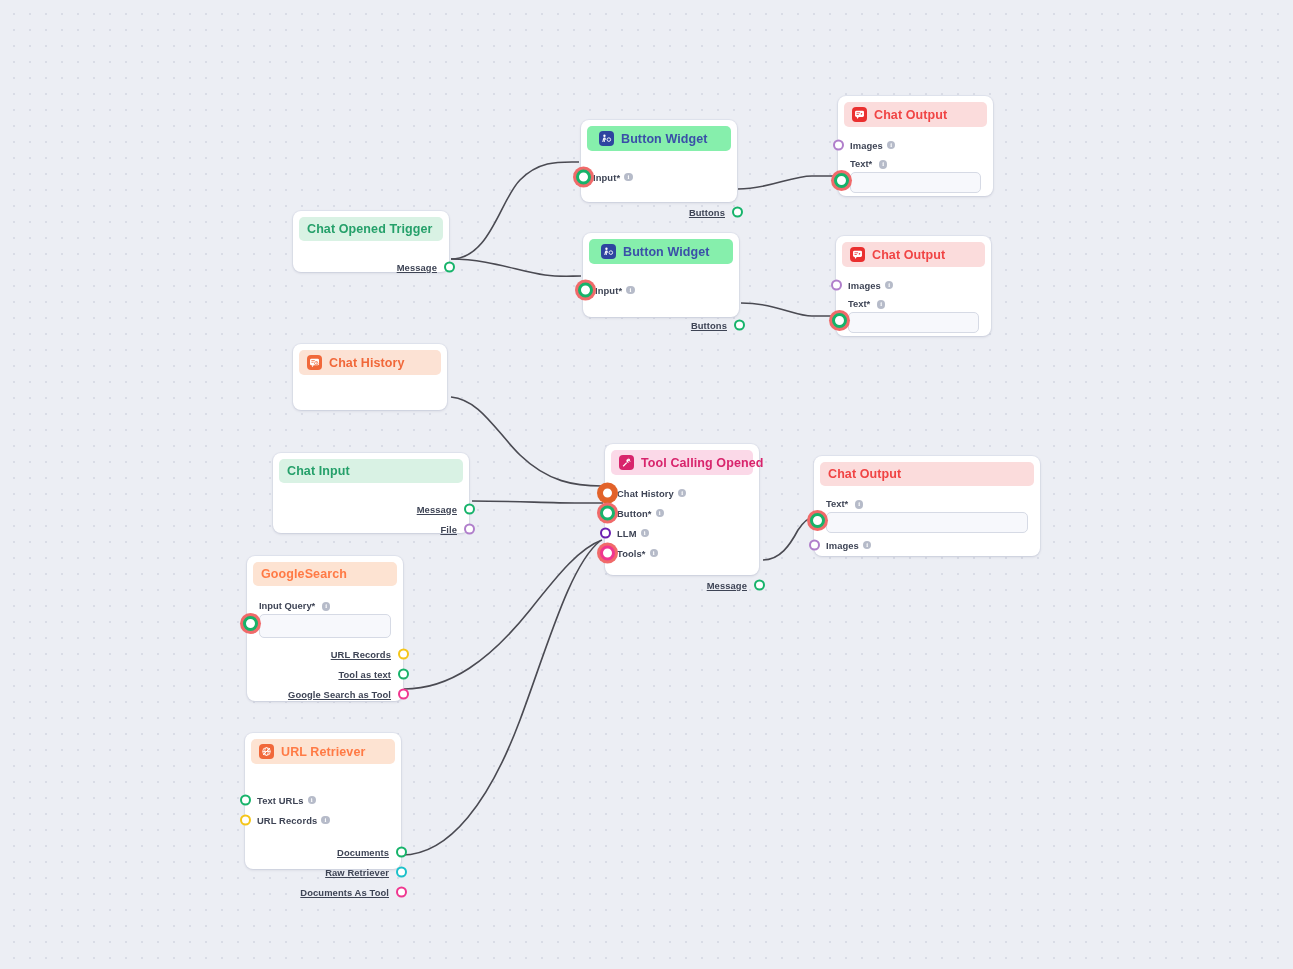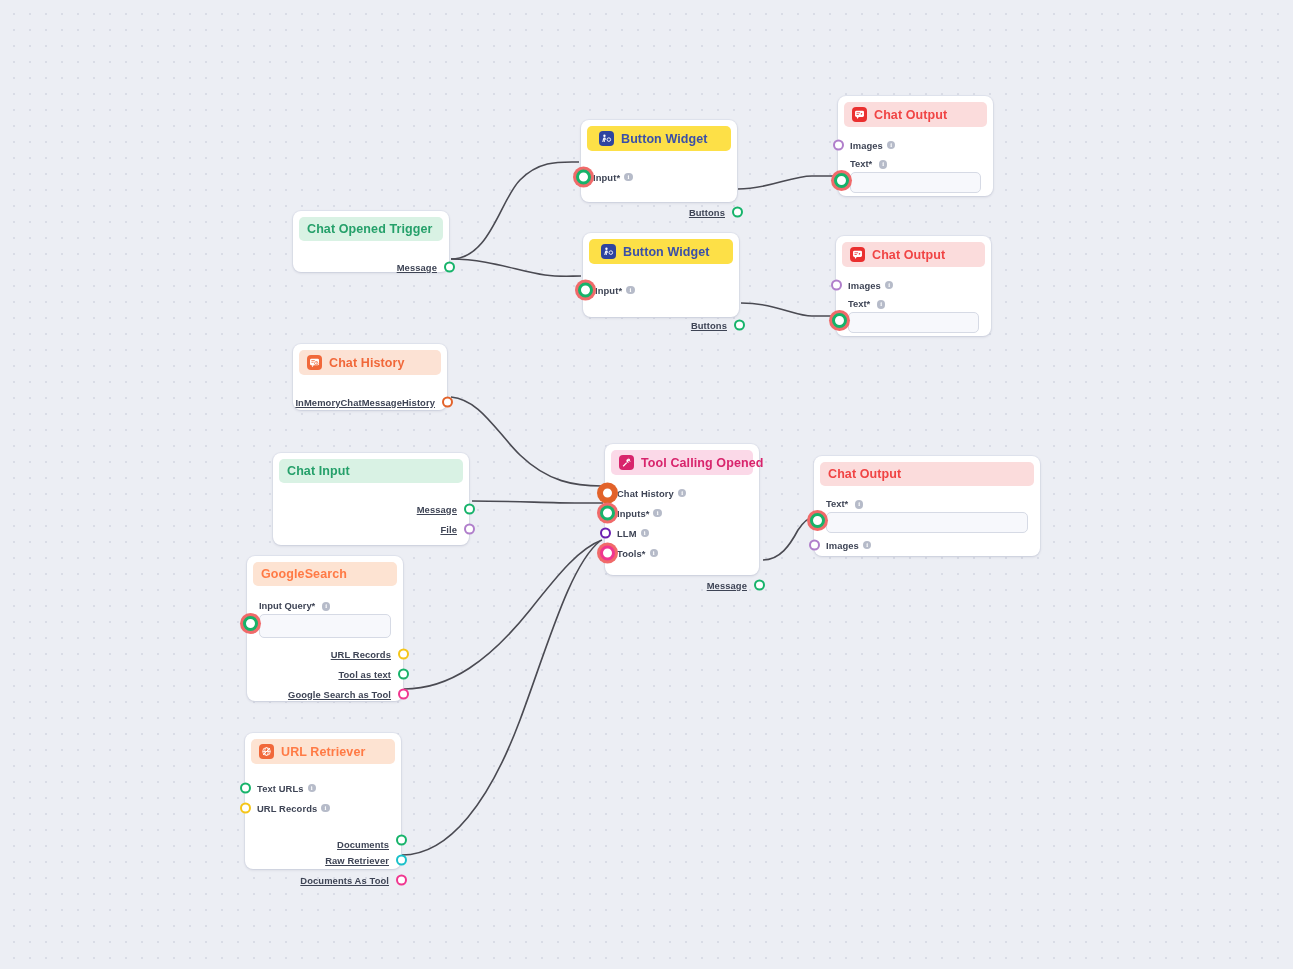--- a/index.html
+++ b/index.html
@@ -118,21 +118,21 @@
   .field-input {
     height: 19px;
     border: 1px solid #d6dae5;
     border-radius: 5px;
     background: #f7f8fc;
     position: relative;
   }
   .field .port.in { left: -17.5px; top: auto; bottom: 4px; transform: none; }
 
   
-  .hd-blue   { background:#fde047; color:#3a4fa8;padding-left:12px; }
+  .hd-blue   { background:#86efac; color:#3a4fa8;padding-left:12px; }
   .hd-green  { background:#d9f2e4; color:#25a06a; }
   .hd-red    { background:#fbdcdc; color:#f04444; }
   .hd-peach  { background:#fce2d4; color:#f1683a; }
   .hd-orange { background:#fde3d2; color:#ff7a45; }
   .hd-pink   { background:#fbd9e8; color:#d8246c; }
 </style>
 </head>
 <body>
 
 <div id="canvas">
@@ -299,29 +299,23 @@
               <circle cx="10.6" cy="9" r="2.8"></circle>
             </g>
             <g fill="#fff">
               <circle cx="10.6" cy="9" r="1.9"></circle>
             </g>
             <path d="M10.6 7.7v1.4l1 .6" stroke="#f1683a" stroke-width="0.8" fill="none"></path>
           </svg>
       </span>
       <span>Chat History</span>
     </div>
-    <div class="node-body">
-      <div class="port-row right" style="margin-top:11px;">
-        <span>InMemoryChatMessageHistory</span>
-        <span class="port out" style="border-color:#e2622a;"></span>
-      </div>
-    </div>
-  </div>
-
-  <div class="node" style="left:273px; top:453px; width:196px; height:92px;">
+  </div>
+
+  <div class="node" style="left:273px; top:453px; width:196px; height:80px;">
     <div class="node-header hd-green">
       <span>Chat Input</span>
     </div>
     <div class="node-body">
       <div class="port-row right" style="margin-top:10px;">
         <span>Message</span>
         <span class="port out" style="border-color:#16b36a;"></span>
       </div>
       <div class="port-row right">
         <span>File</span>
@@ -346,21 +340,21 @@
       <span>Tool Calling Opened</span>
     </div>
     <div class="node-body">
       <div class="port-row left" style="margin-top:2px;">
         <span class="port in connected orangeglow" style="border-color:#e2622a;"></span>
         <span>Chat History</span>
         <span class="info">i</span>
       </div>
       <div class="port-row left">
         <span class="port in connected" style="border-color:#16b36a;"></span>
-        <span>Inputs*</span>
+        <span>Button*</span>
         <span class="info">i</span>
       </div>
       <div class="port-row left">
         <span class="port in" style="border-color:#6a1fb0;"></span>
         <span>LLM</span>
         <span class="info">i</span>
       </div>
       <div class="port-row left">
         <span class="port in connected" style="border-color:#f0368f;"></span>
         <span>Tools*</span>
@@ -432,31 +426,31 @@
               <circle cx="8" cy="8" r="5.6"></circle>
               <ellipse cx="8" cy="8" rx="2.6" ry="5.6"></ellipse>
               <path d="M2.6 8h10.8"></path>
             </g>
             <path d="M3 13l10-10" stroke="#fff" stroke-width="1.4"></path>
           </svg>
       </span>
       <span>URL Retriever</span>
     </div>
     <div class="node-body">
-      <div class="port-row left" style="margin-top:8px;">
+      <div class="port-row left" style="margin-top:20px;">
         <span class="port in" style="border-color:#16b36a;"></span>
         <span>Text URLs</span>
         <span class="info">i</span>
       </div>
       <div class="port-row left">
         <span class="port in" style="border-color:#f5c518;"></span>
         <span>URL Records</span>
         <span class="info">i</span>
       </div>
-      <div class="port-row right" style="margin-top:12px;align-items:flex-end;">
+      <div class="port-row right" style="margin-top:12px;">
         <span>Documents</span>
         <span class="port out" style="border-color:#16b36a;"></span>
       </div>
       <div class="port-row right">
         <span>Raw Retriever</span>
         <span class="port out" style="border-color:#19c1c9;"></span>
       </div>
       <div class="port-row right">
         <span>Documents As Tool</span>
         <span class="port out" style="border-color:#f0368f;"></span>

